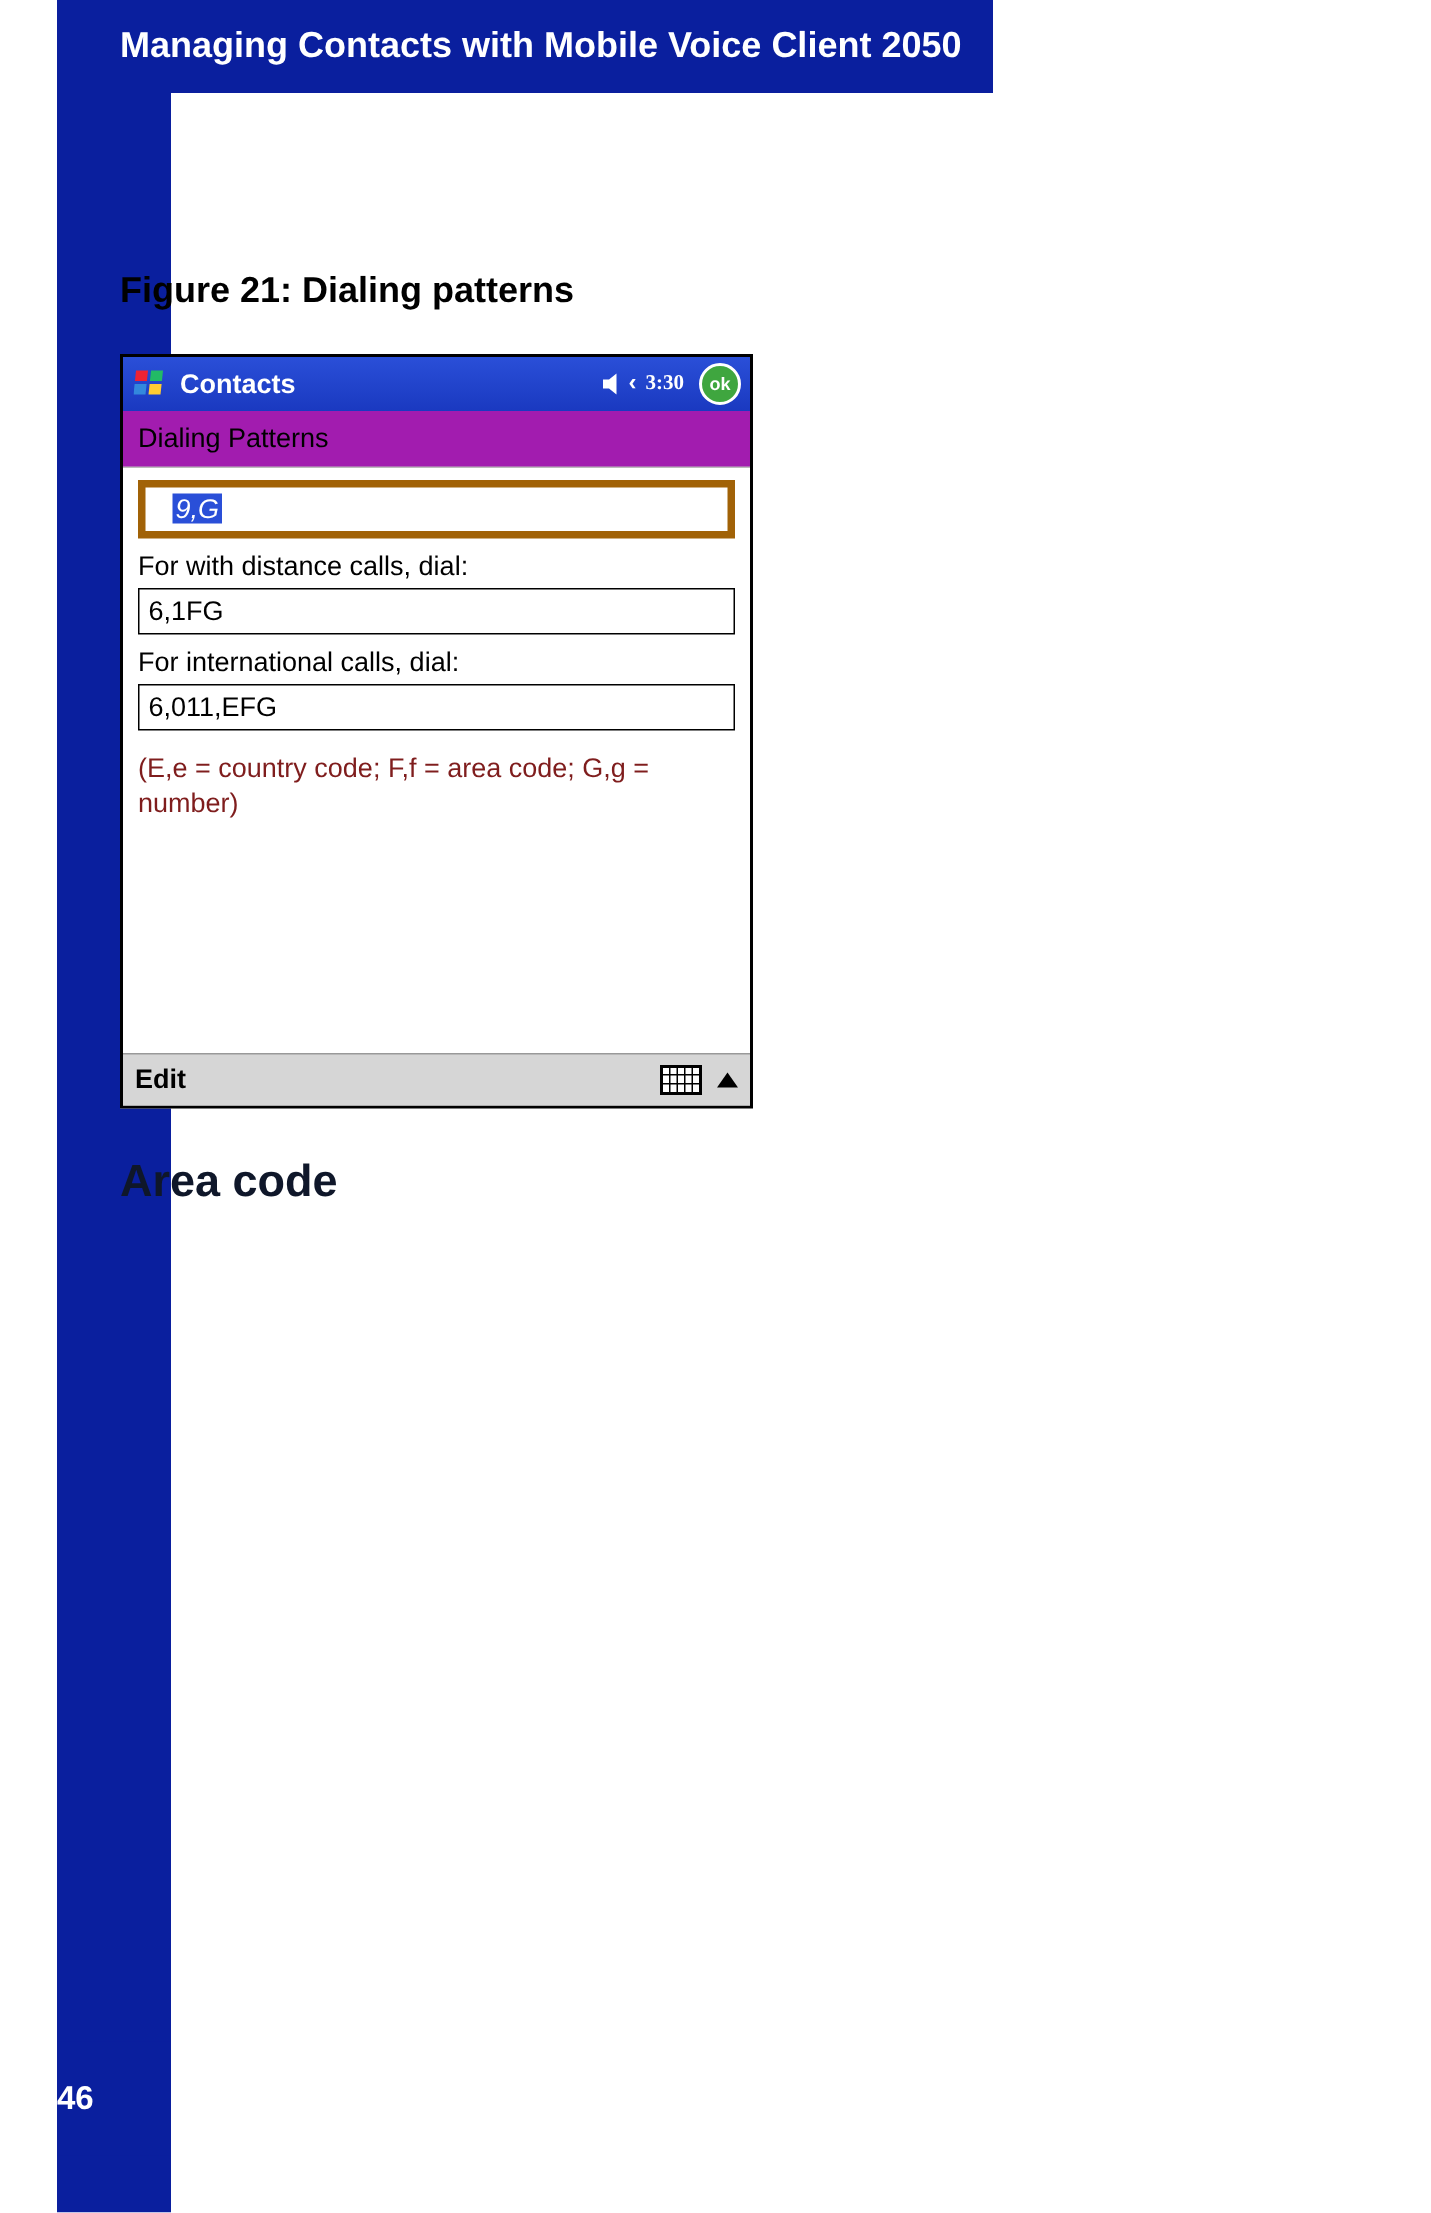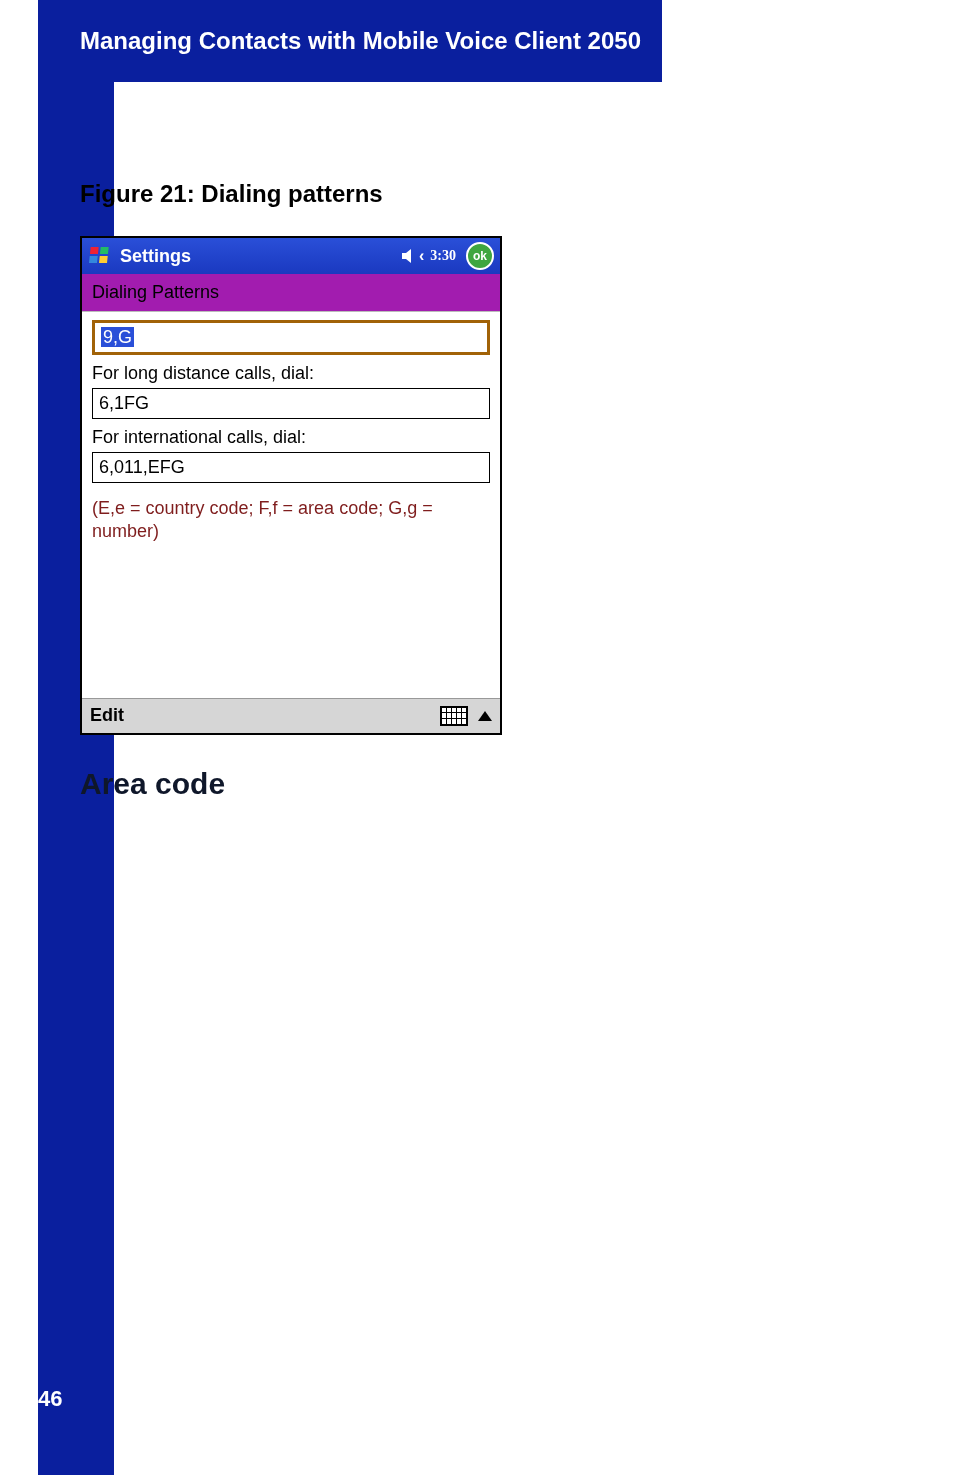--- a/index.html
+++ b/index.html
@@ -20,21 +20,21 @@
     top: 0;
     width: 76px;
     height: 1475px;
     background: #0a1f9e;
   }
   .header-bar {
     position: absolute;
     left: 38px;
     top: 0;
     width: 624px;
-    height: 82px;
+    height: 62px;
     background: #0a1f9e;
     color: #ffffff;
     font-weight: bold;
     font-size: 24px;
     display: flex;
     align-items: center;
     padding-left: 42px;
     box-sizing: border-box;
   }
   .content {
@@ -149,22 +149,23 @@
     box-sizing: border-box;
     border: 1px solid #000;
     font-size: 18px;
     padding: 4px 6px;
     font-family: Tahoma, Arial, sans-serif;
   }
   .form-input.selected {
     display: inline-block;
     width: 100%;
     box-sizing: border-box;
-    border: 3px solid #a16207;
-    padding: 4px 6px;
+    border: 5px solid #a16207;
+    padding: 4px 18px;
+    font-style: italic;
   }
   .sel-text {
     background: #2a4fd8;
     color: #ffffff;
     font-size: 18px;
     font-family: Tahoma, Arial, sans-serif;
     padding: 0 2px;
   }
   .hint {
     font-size: 18px;
@@ -231,41 +232,41 @@
     <div class="shot">
       <div class="shot-top">
         <div class="start-icon">
           <svg width="24" height="24" viewBox="0 0 24 24">
             <rect x="2" y="3" width="8" height="7" fill="#e23" transform="skewX(-6)"></rect>
             <rect x="12" y="3" width="8" height="7" fill="#2b6" transform="skewX(-6)"></rect>
             <rect x="2" y="12" width="8" height="7" fill="#38d" transform="skewX(-6)"></rect>
             <rect x="12" y="12" width="8" height="7" fill="#fc3" transform="skewX(-6)"></rect>
           </svg>
         </div>
-        <div class="shot-title-label">Settings</div>
+        <div class="shot-title-label">Contacts</div>
         <div class="vol-icon">
           <svg width="16" height="16" viewBox="0 0 16 16">
             <polygon points="1,5 5,5 10,1 10,15 5,11 1,11" fill="#fff"></polygon>
           </svg>
           <span style="font-size:16px;">‹</span>
         </div>
         <div class="shot-time">3:30</div>
         <div class="ok-icon">
           <span>ok</span>
         </div>
       </div>
 
       <div class="shot-subtitle">Dialing Patterns</div>
 
       <div class="shot-body">
         <div class="form-input selected">
           <span class="sel-text">9,G</span>
         </div>
 
-        <div class="form-label">For long distance calls, dial:</div>
+        <div class="form-label">For with distance calls, dial:</div>
         <input class="form-input" type="text" value="6,1FG" style="">
 
         <div class="form-label">For international calls, dial:</div>
         <input class="form-input" type="text" value="6,011,EFG" style="">
 
         <div class="hint">(E,e = country code; F,f = area code; G,g = number)</div>
         <div class="spacer"></div>
       </div>
 
       <div class="shot-bottom">

